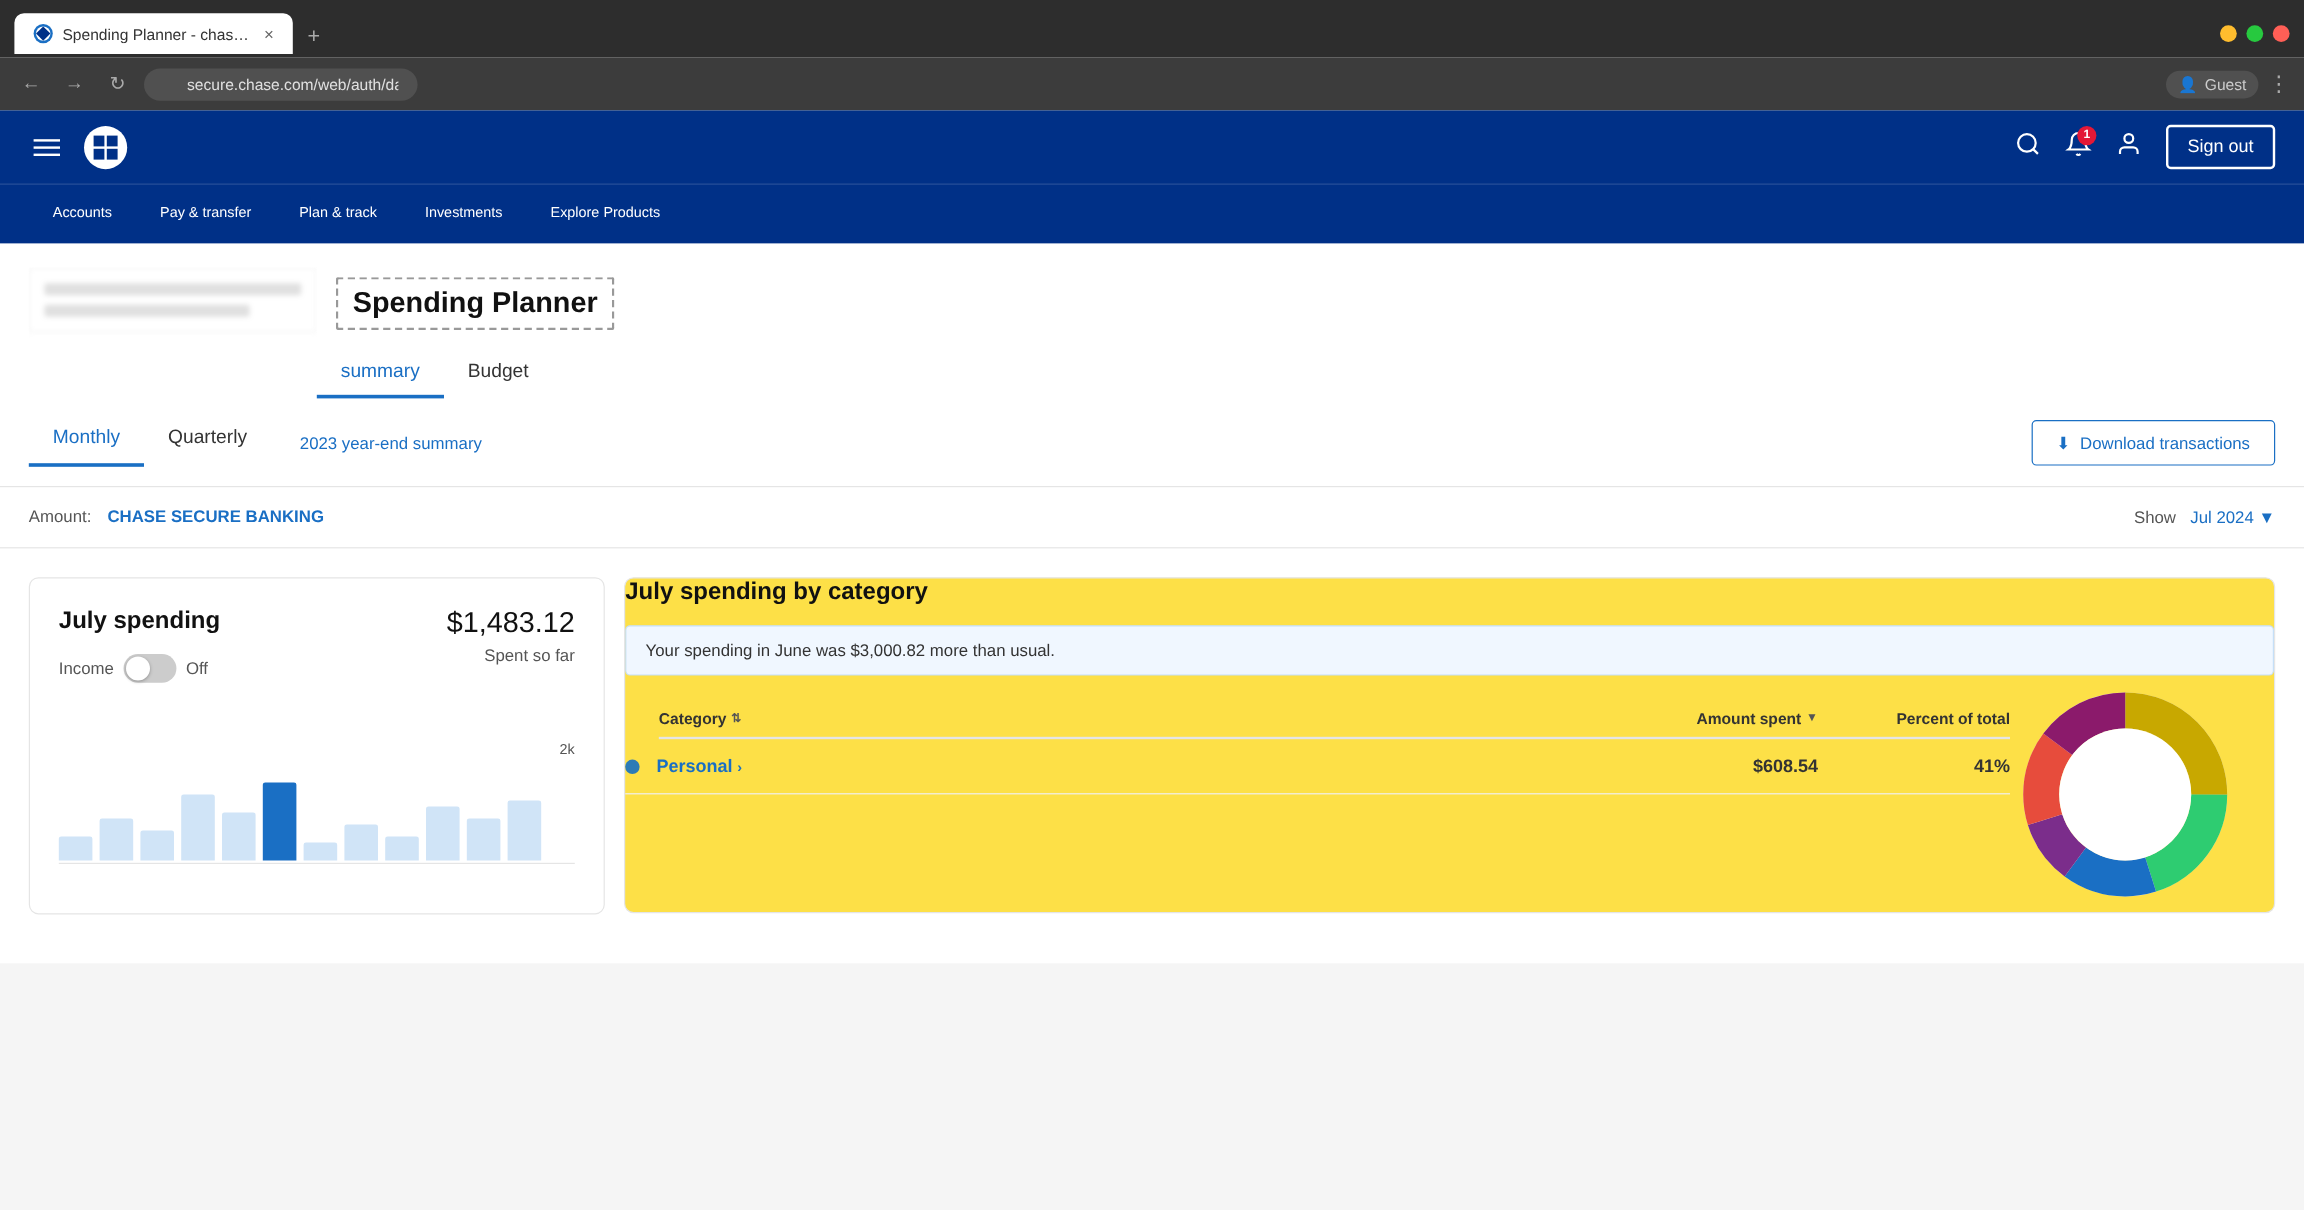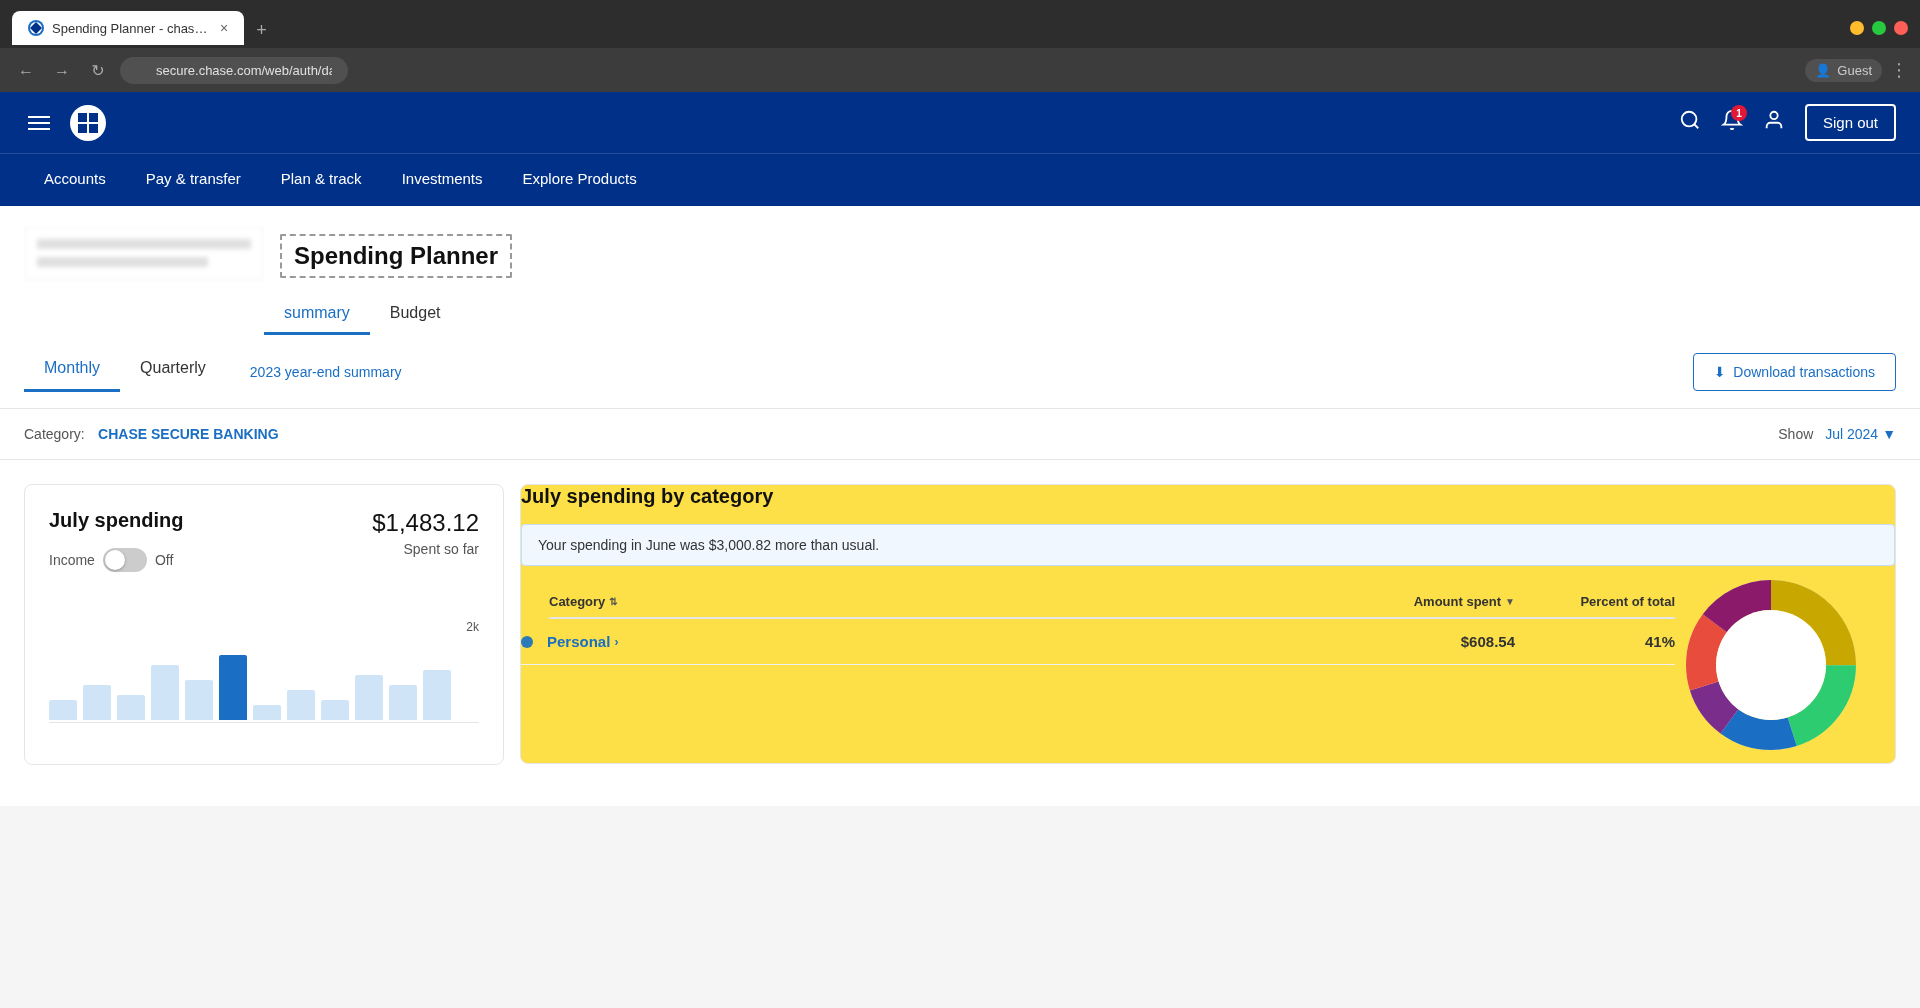--- a/index.html
+++ b/index.html
@@ -37,21 +37,21 @@
     .header-spacer { flex: 1; }
     .header-icons { display: flex; align-items: center; gap: 20px; }
     .search-icon-btn { background: none; border: none; color: white; cursor: pointer; font-size: 20px; }
     .notification-btn { background: none; border: none; color: white; cursor: pointer; position: relative; font-size: 20px; }
     .notification-badge { position: absolute; top: -4px; right: -4px; background: #e31837; color: white; border-radius: 50%; width: 16px; height: 16px; font-size: 10px; display: flex; align-items: center; justify-content: center; font-weight: bold; }
     .user-icon-btn { background: none; border: none; color: white; cursor: pointer; font-size: 22px; }
     .signout-btn { background: none; border: none; color: white; cursor: pointer; font-size: 15px; font-weight: 500; padding: 8px 16px; border: 2px solid white; border-radius: 4px; }
 
     
     .nav-menu { display: flex; padding: 0 24px; border-top: 1px solid rgba(255,255,255,0.15); }
-    .nav-item { color: white; font-size: 15px; font-weight: 500; padding: 16px 20px; cursor: pointer; text-decoration: none; border-bottom: 3px solid transparent; display: block; }
+    .nav-item { color: white; font-size: 12px; font-weight: 500; padding: 16px 20px; cursor: pointer; text-decoration: none; border-bottom: 3px solid transparent; display: block; }
 
     
     .page-content { background: white; min-height: 600px; }
 
     
     .page-header { padding: 20px 24px 0; display: flex; align-items: center; gap: 0; }
     .spending-planner-title { font-size: 24px; font-weight: 600; color: #111; border: 2px dashed #999; padding: 6px 12px; border-radius: 2px; }
 
     
     .tabs-row { padding: 0 24px; display: flex; align-items: center; gap: 0; margin-top: 8px; }
@@ -214,21 +214,21 @@
     <div class="period-tab">Quarterly</div>
     <a class="year-end-link">2023 year-end summary</a>
     <button class="download-btn">
       <span>⬇</span>
       <span>Download transactions</span>
     </button>
   </div>
 
   <div class="showing-row">
     <div>
-      <span class="showing-label">Category:</span>
+      <span class="showing-label">Amount:</span>
       <span>&nbsp;</span>
       <span class="account-link">CHASE SECURE BANKING</span>
     </div>
     <div class="show-month">
       <span>Show</span>
       &nbsp;
       <div class="month-select">
         <span>Jul 2024</span>
         <span style="color:#1a6fc4;">▼</span>
       </div>

